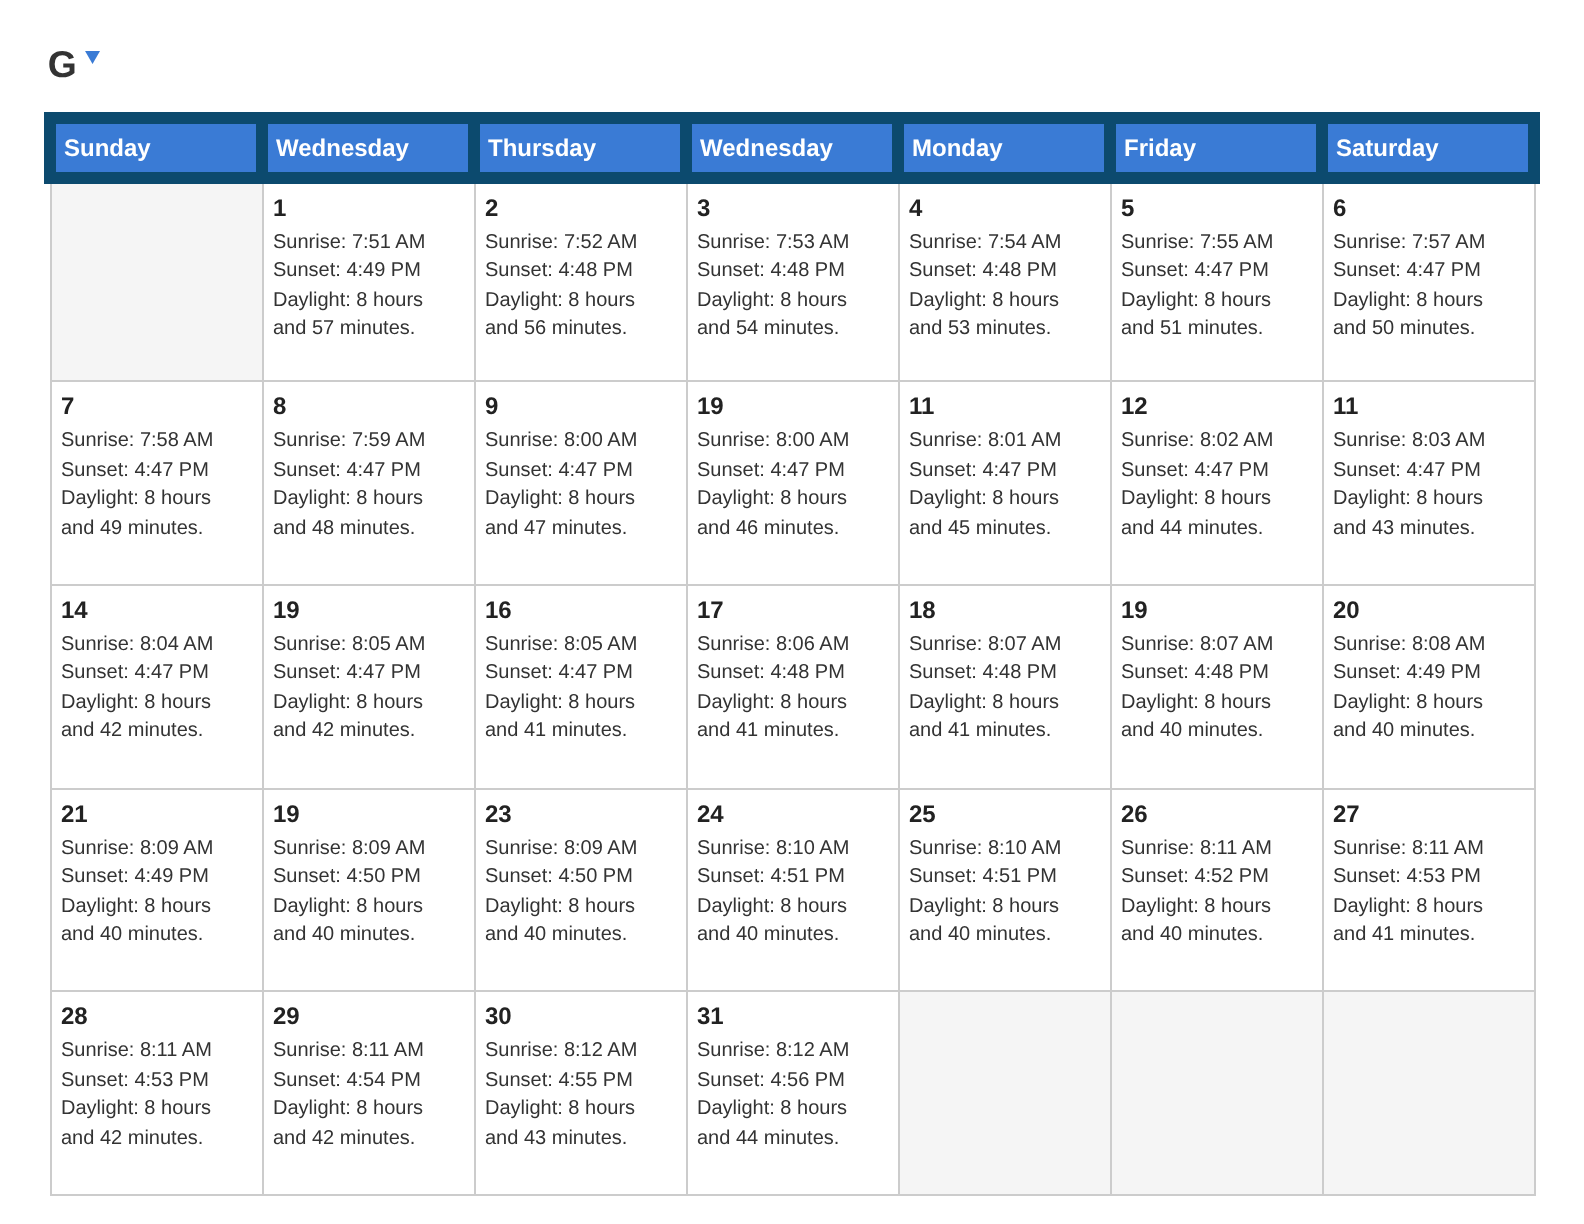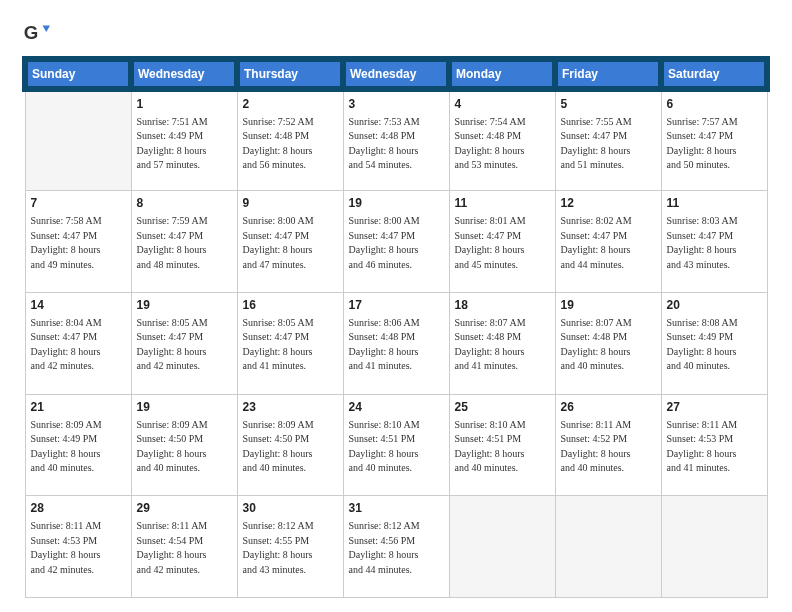--- a/index.html
+++ b/index.html
@@ -86,21 +86,20 @@
       font-size: 12px;
       font-weight: bold;
       display: block;
       margin-bottom: 2px;
       color: #222;
     }
     .day-info {
       font-size: 10px;
       color: #333;
       line-height: 1.45;
-      font-family: Liberation Serif, serif;
     }
   </style>
 </head>
 <body>
 
 <div class="page">
   <div class="header">
     <div class="logo">
       <svg class="logo-icon" viewBox="0 0 30 30">
         <text x="2" y="22" font-size="20" font-weight="bold" fill="#333">G</text>

